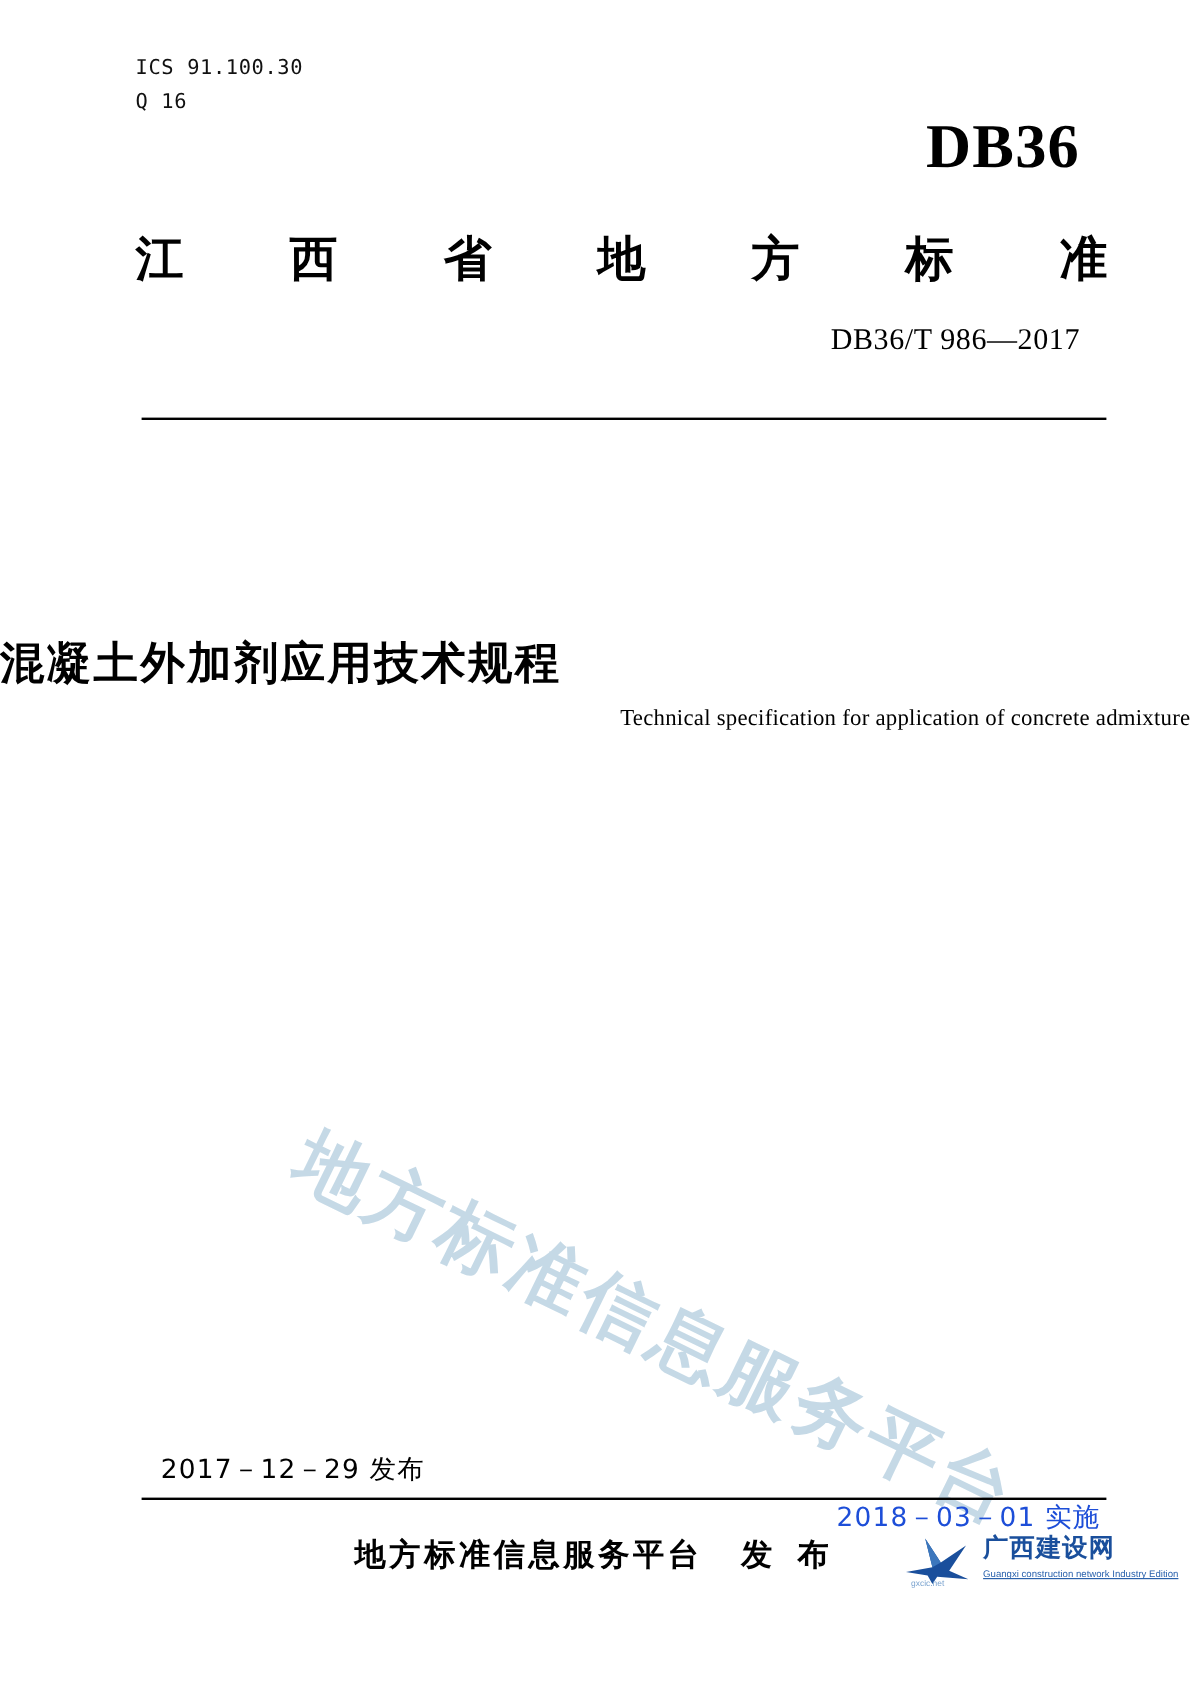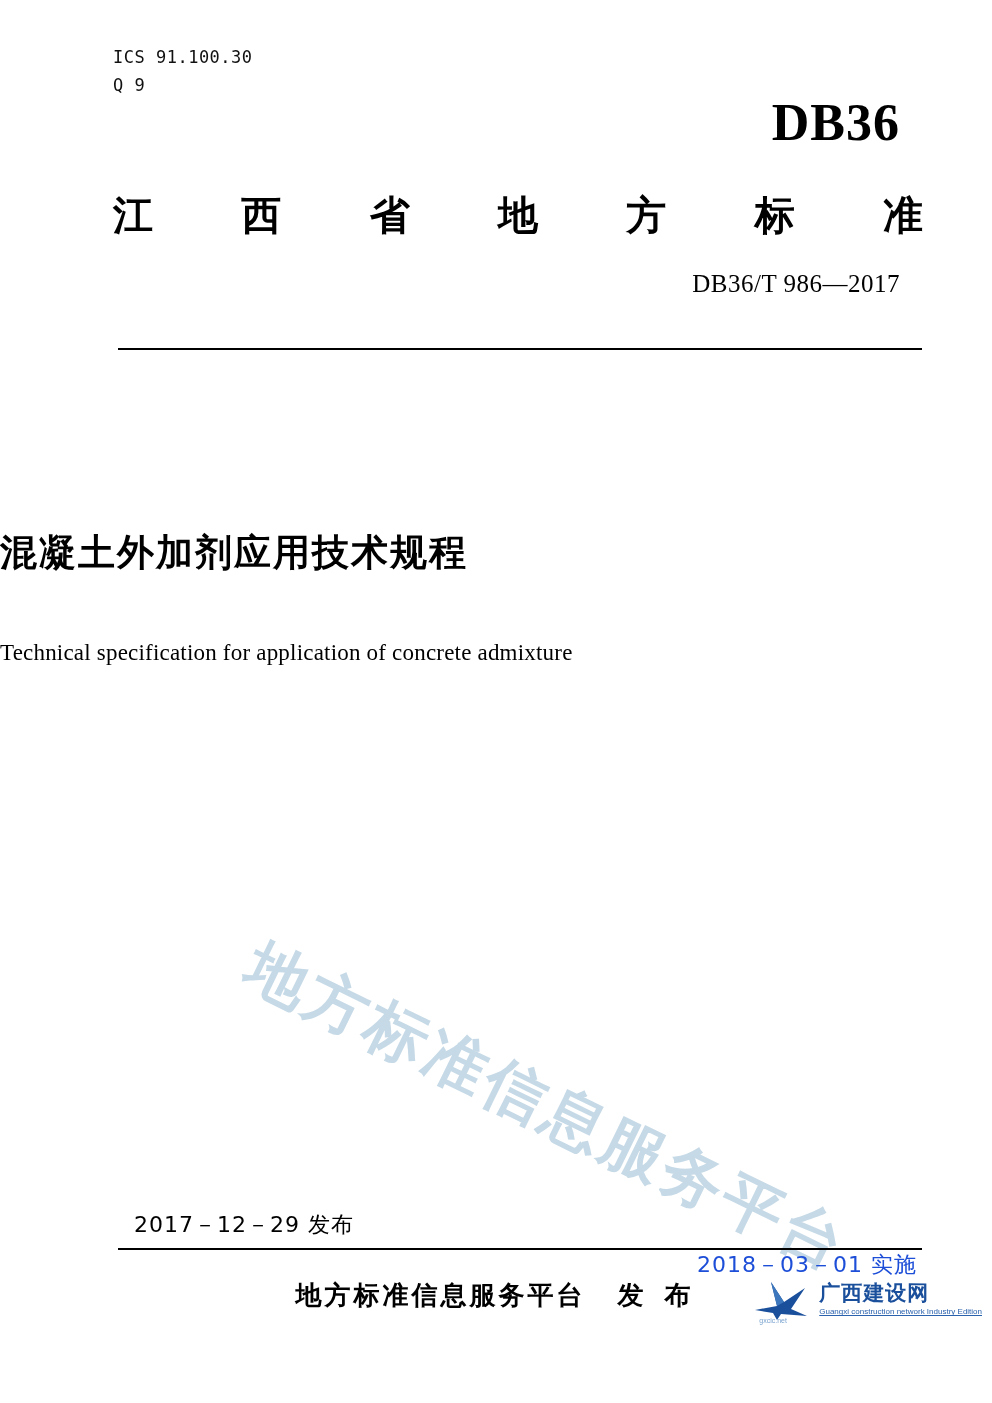--- a/index.html
+++ b/index.html
@@ -94,24 +94,24 @@
     font-family: "DejaVu Sans", sans-serif;
     font-size: 37px;
     font-weight: bold;
     letter-spacing: 2px;
     color: #000;
   }
   .title-en {
     position: absolute;
     left: 0;
     right: 0;
-    top: 640px;
-    text-align: left;
-    font-family: "Liberation Serif", serif;
-    font-size: 23px;
+    top: 588px;
+    text-align: right;
+    font-family: "Liberation Serif", serif;
+    font-size: 19px;
     letter-spacing: 0.2px;
     color: #000;
   }
 
   
   .watermark {
     position: absolute;
     left: 210px;
     top: 800px;
     width: 640px;
@@ -193,21 +193,21 @@
     width: 60px;
     height: 46px;
     position: relative;
   }
   .site-logo .logo-texts {
     display: flex;
     flex-direction: column;
     line-height: 1.15;
   }
   .site-logo .logo-cn {
-    font-family: Liberation Serif, serif;
+    font-family: Liberation Mono, monospace;
     font-size: 21px;
     font-weight: bold;
     color: #1a4f9c;
     letter-spacing: 1px;
   }
   .site-logo .logo-en {
     font-family: "Liberation Sans", sans-serif;
     font-size: 8px;
     color: #2a62ad;
     letter-spacing: 0px;
@@ -223,21 +223,21 @@
     color: #7aa3cf;
   }
 </style>
 </head>
 <body>
 
 <div class="page">
 
   <div class="ics-block">
     <div>ICS 91.100.30</div>
-    <div>Q 9</div>
+    <div>Q 16</div>
   </div>
 
   <div class="db-mark">DB36</div>
 
   <div class="province-line">
     <span>江</span>
     <span>西</span>
     <span>省</span>
     <span>地</span>
     <span>方</span>

